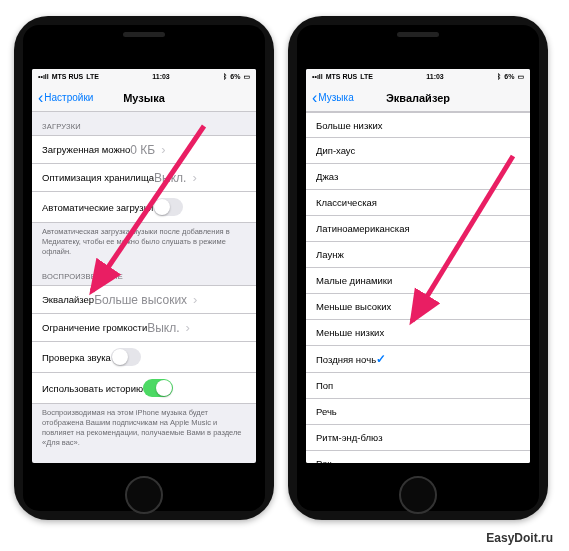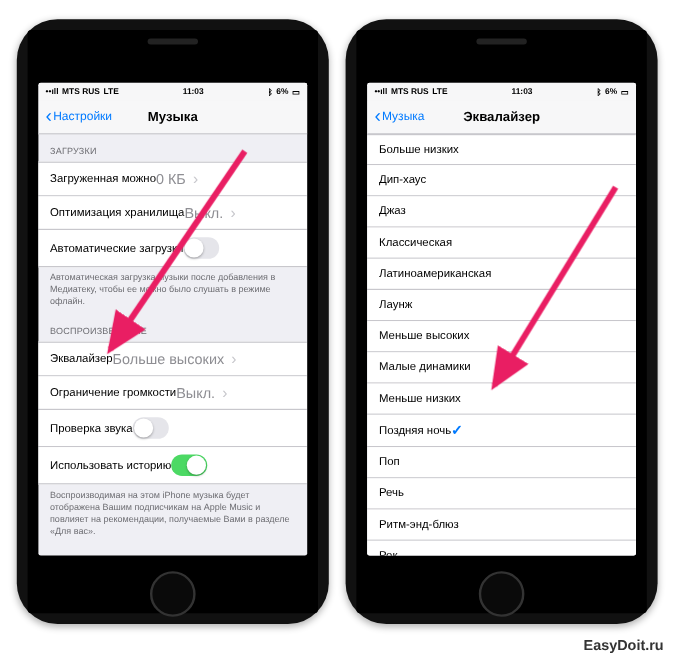--- a/index.html
+++ b/index.html
@@ -20,21 +20,21 @@
     width: 260px;
     height: 504px;
     background: #111;
     border-radius: 34px;
     padding: 9px;
     position: relative;
     box-shadow: 0 2px 6px rgba(0,0,0,0.3);
   }
   .phone-inner {
     background: #000;
-    border-radius: 3px;
+    border-radius: 16px;
     width: 100%;
     height: 100%;
     padding: 16px;
     position: relative;
   }
   .speaker {
     position: absolute;
     top: 16px;
     left: 50%;
     transform: translateX(-50%);
@@ -301,25 +301,25 @@
               </div>
               <div class="row">
                 <span>Латиноамериканская</span>
                 <span></span>
               </div>
               <div class="row">
                 <span>Лаунж</span>
                 <span></span>
               </div>
               <div class="row">
+                <span>Малые динамики</span>
+                <span></span>
+              </div>
+              <div class="row">
                 <span>Меньше высоких</span>
-                <span></span>
-              </div>
-              <div class="row">
-                <span>Малые динамики</span>
                 <span></span>
               </div>
               <div class="row">
                 <span>Меньше низких</span>
                 <span></span>
               </div>
               <div class="row">
                 <span>Поздняя ночь</span>
                 <span class="check"></span>
               </div>

